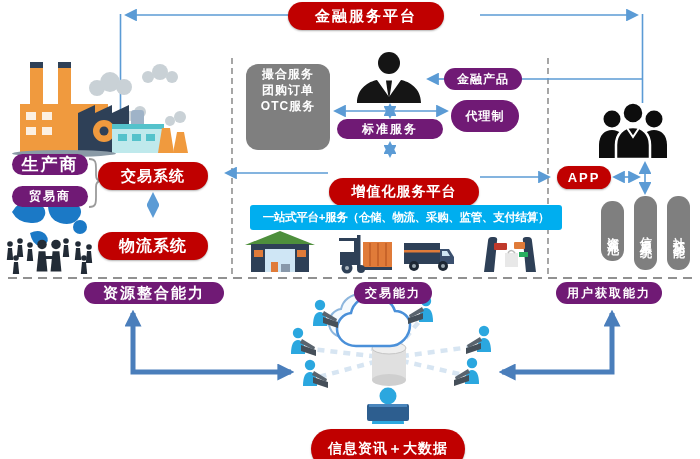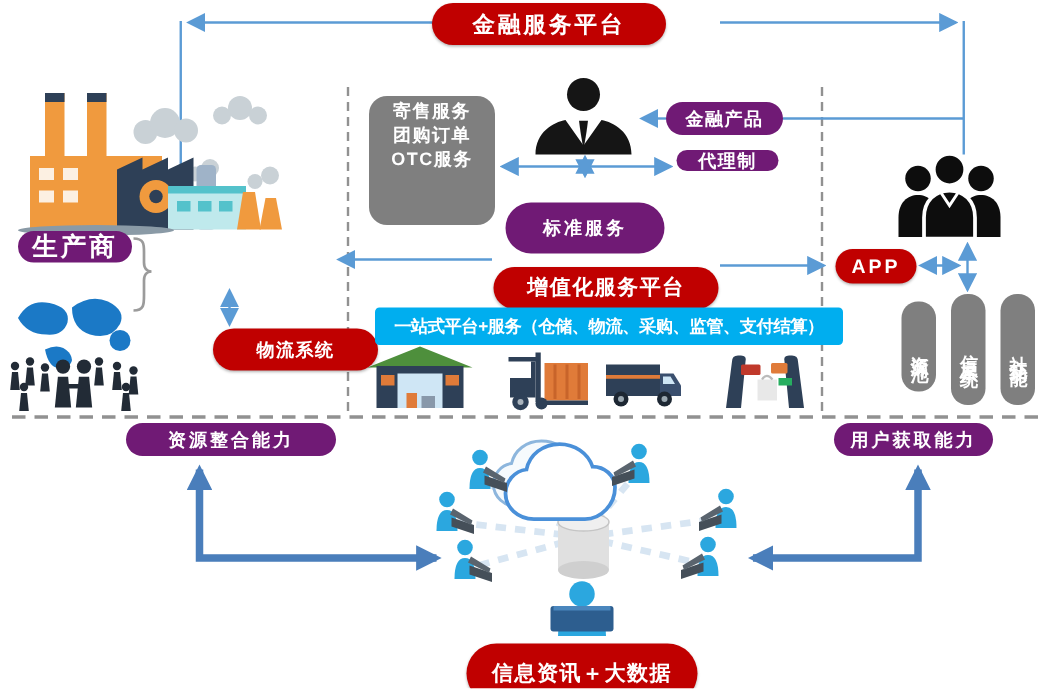--- a/index.html
+++ b/index.html
@@ -233,49 +233,52 @@
         <path d="M372,424 q0,-20 16,-20 q16,0 16,20 z" fill="#2BA7DF"></path>
         <rect x="367" y="404" width="42" height="17" rx="2" fill="#2d5e8f"></rect>
         <rect x="369" y="404" width="38" height="3" fill="#4a86bd"></rect>
       </g>
     </g>
   </svg>
 
   <div class="abs cap red" style="left:288px; top:2px; width:156px; height:28px; font-size:15px; letter-spacing:2px;">金融服务平台</div>
 
   <div class="abs graybox" style="left:246px; top:64px; width:84px; height:86px; padding-top:2px;">
-    <div class="svc-line">寄售服务</div>
+    <div class="svc-line">撮合服务</div>
     <div class="svc-line">团购订单</div>
     <div class="svc-line">OTC服务</div>
   </div>
 
   <div class="abs cap gray" style="left:444px; top:68px; width:78px; height:22px; font-size:12px; letter-spacing:1px;">金融产品</div>
 
-  <div class="abs cap gray" style="left:451px; top:100px; width:68px; height:14px; font-size:12px; letter-spacing:1px;">代理制</div>
-
-  <div class="abs cap gray" style="left:337px; top:135px; width:106px; height:34px; font-size:12px; letter-spacing:2px;">标准服务</div>
+  <div class="abs cap gray" style="left:451px; top:100px; width:68px; height:32px; font-size:12px; letter-spacing:1px;">代理制</div>
+
+  <div class="abs cap gray" style="left:337px; top:119px; width:106px; height:20px; font-size:12px; letter-spacing:2px;">标准服务</div>
 
   <div class="abs cap red" style="left:329px; top:159px; width:150px; height:28px; font-size:14px; letter-spacing:1px;margin-top:19px;">增值化服务平台</div>
 
   <div class="abs cap gray" style="left:12px; top:154px; width:76px; height:21px; font-size:17px; letter-spacing:2px;">生产商</div>
 
-
-
-  <div class="abs cap red" style="left:98px; top:219px; width:110px; height:28px; font-size:12px; letter-spacing:1px;margin-left:44px;">物流系统</div>
+  <div class="abs cap gray" style="left:12px; top:186px; width:76px; height:21px; font-size:12px; letter-spacing:2px;">贸易商</div>
+
+  <div class="abs cap red" style="left:98px; top:162px; width:110px; height:28px; font-size:15px; letter-spacing:1px;">交易系统</div>
+
+  <div class="abs cap red" style="left:98px; top:232px; width:110px; height:28px; font-size:16px; letter-spacing:1px;">物流系统</div>
 
   <div class="abs bluebar" style="left:250px; top:205px; width:312px; height:25px; font-size:11.5px; letter-spacing:-0.3px;">一站式平台+服务（仓储、物流、采购、监管、支付结算）</div>
 
   <div class="abs cap red" style="left:557px; top:166px; width:54px; height:23px; font-size:13px; letter-spacing:2px;">APP</div>
 
   <div class="abs vcap" style="left:601px; top:201px; width:23px; height:60px;">资源池</div>
 
   <div class="abs vcap" style="left:634px; top:196px; width:23px; height:74px;">信息系统</div>
 
   <div class="abs vcap" style="left:667px; top:196px; width:23px; height:74px;">社交功能</div>
 
-  <div class="abs cap gray" style="left:84px; top:282px; width:140px; height:22px; font-size:12px; letter-spacing:2px;">资源整合能力</div>
-
+  <div class="abs cap gray" style="left:84px; top:282px; width:140px; height:22px; font-size:15px; letter-spacing:2px;">资源整合能力</div>
+
+  <div class="abs cap gray" style="left:354px; top:282px; width:78px; height:22px; font-size:12px; letter-spacing:2px;">交易能力</div>
 
   <div class="abs cap gray" style="left:556px; top:282px; width:106px; height:22px; font-size:12px; letter-spacing:2px;">用户获取能力</div>
 
   <div class="abs cap red" style="left:311px; top:429px; width:154px; height:40px; font-size:14px; letter-spacing:1px;">信息资讯＋大数据</div>
 
 </div>
 
 </body></html>

